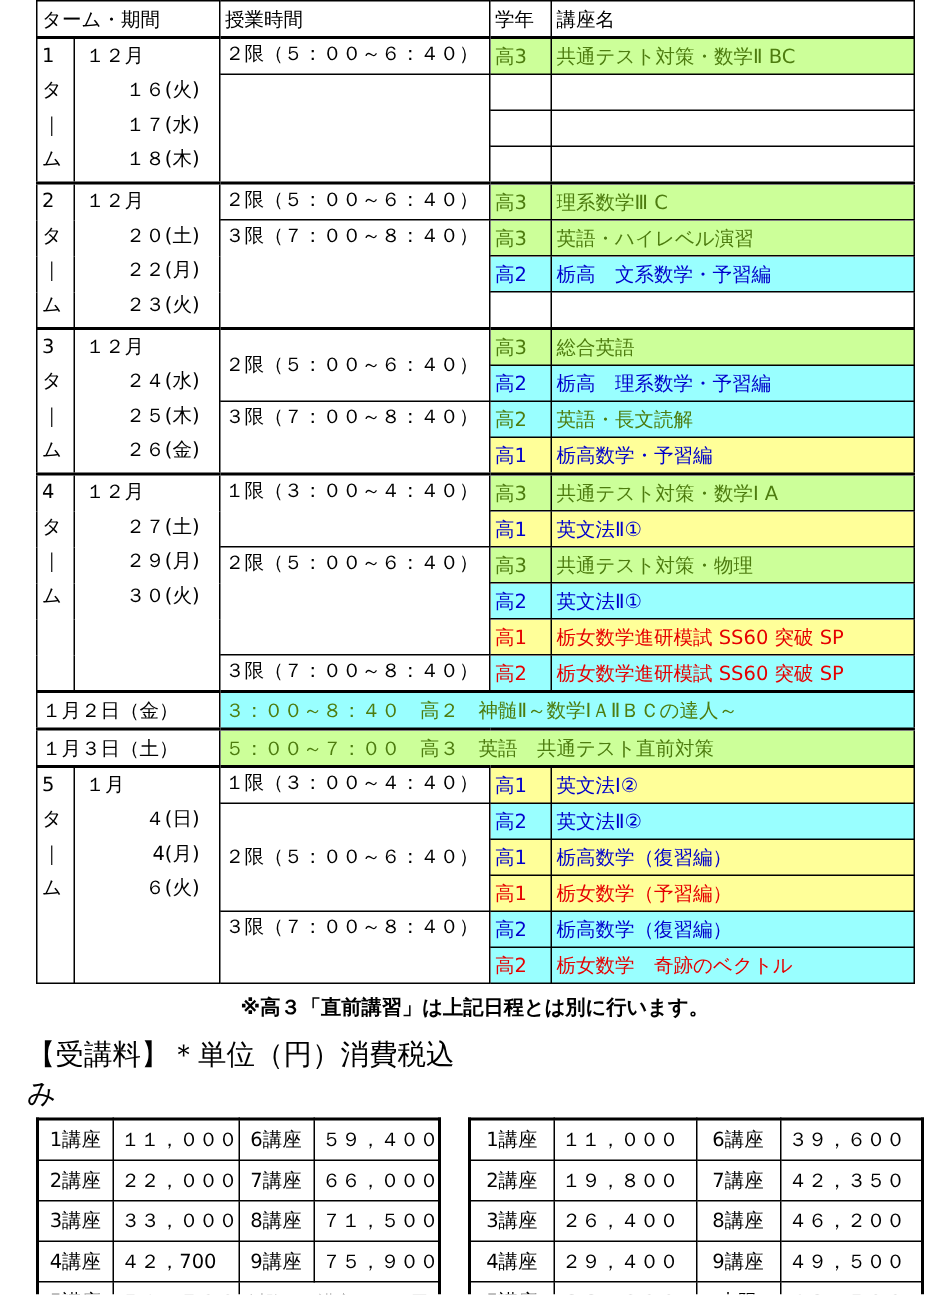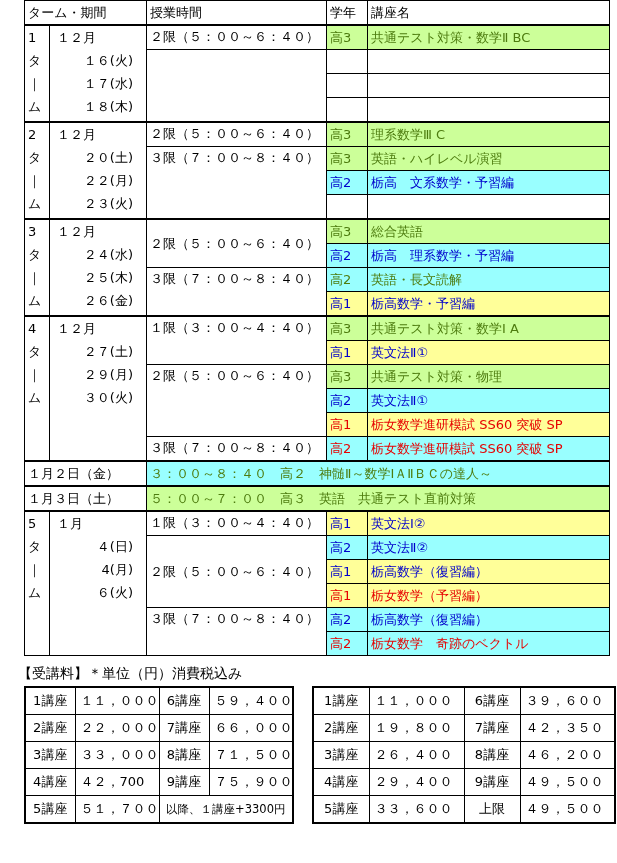--- a/index.html
+++ b/index.html
@@ -34,21 +34,21 @@
   .bg-green{background:#ccff99;}
   .bg-cyan{background:#99ffff;}
   .bg-yellow{background:#ffff99;}
   .bg-white{background:#ffffff;}
   .fg-black{color:#4d7c0f;}
   .fg-blue{color:#0000cc;}
   .fg-red{color:#e60000;}
   .footnote{
     width:585px;margin:7px 0 0 24px;text-align:center;font-weight:bold;font-size:13.5px;
   }
-  .fee-headers{display:flex;margin:9px 0 3px 18px;font-size:14px;}
+  .fee-headers{display:flex;margin:9px 0 3px 18px;font-size:19px;}
   .fee-headers .fh-left{width:298px;}
   .fee-headers .fh-right{font-weight:bold;}
   .fee-tables{display:flex;margin-left:24px;gap:18px;}
   table.fee{border-collapse:collapse;border:2px solid #000;table-layout:fixed;}
   table.fee td{
     border:1px solid #000;height:26px;font-size:13px;padding:0 2px;
     overflow:hidden;white-space:nowrap;
   }
   table.fee td.flabel{text-align:center;}
   table.fee td.price{text-align:left;padding-left:5px;}
@@ -246,20 +246,21 @@
           <td class="grade-cell bg-cyan fg-blue">高2</td>
           <td class="course-cell bg-cyan fg-blue">栃高数学（復習編）</td>
         </tr>
         <tr>
           <td class="grade-cell bg-cyan fg-red">高2</td>
           <td class="course-cell bg-cyan fg-red">栃女数学　奇跡のベクトル</td>
         </tr>
       </tbody>
   </table>
 
+  <div class="footnote">※高３「直前講習」は上記日程とは別に行います。</div>
 
   <div class="fee-headers">
     <span class="fh-left">【受講料】＊単位（円）消費税込み</span>
   </div>
 
   <div class="fee-tables">
     <table class="fee" id="fee-left" style="width:268px">
       <colgroup>
           <col style="width:50px">
           <col style="width:84px">

